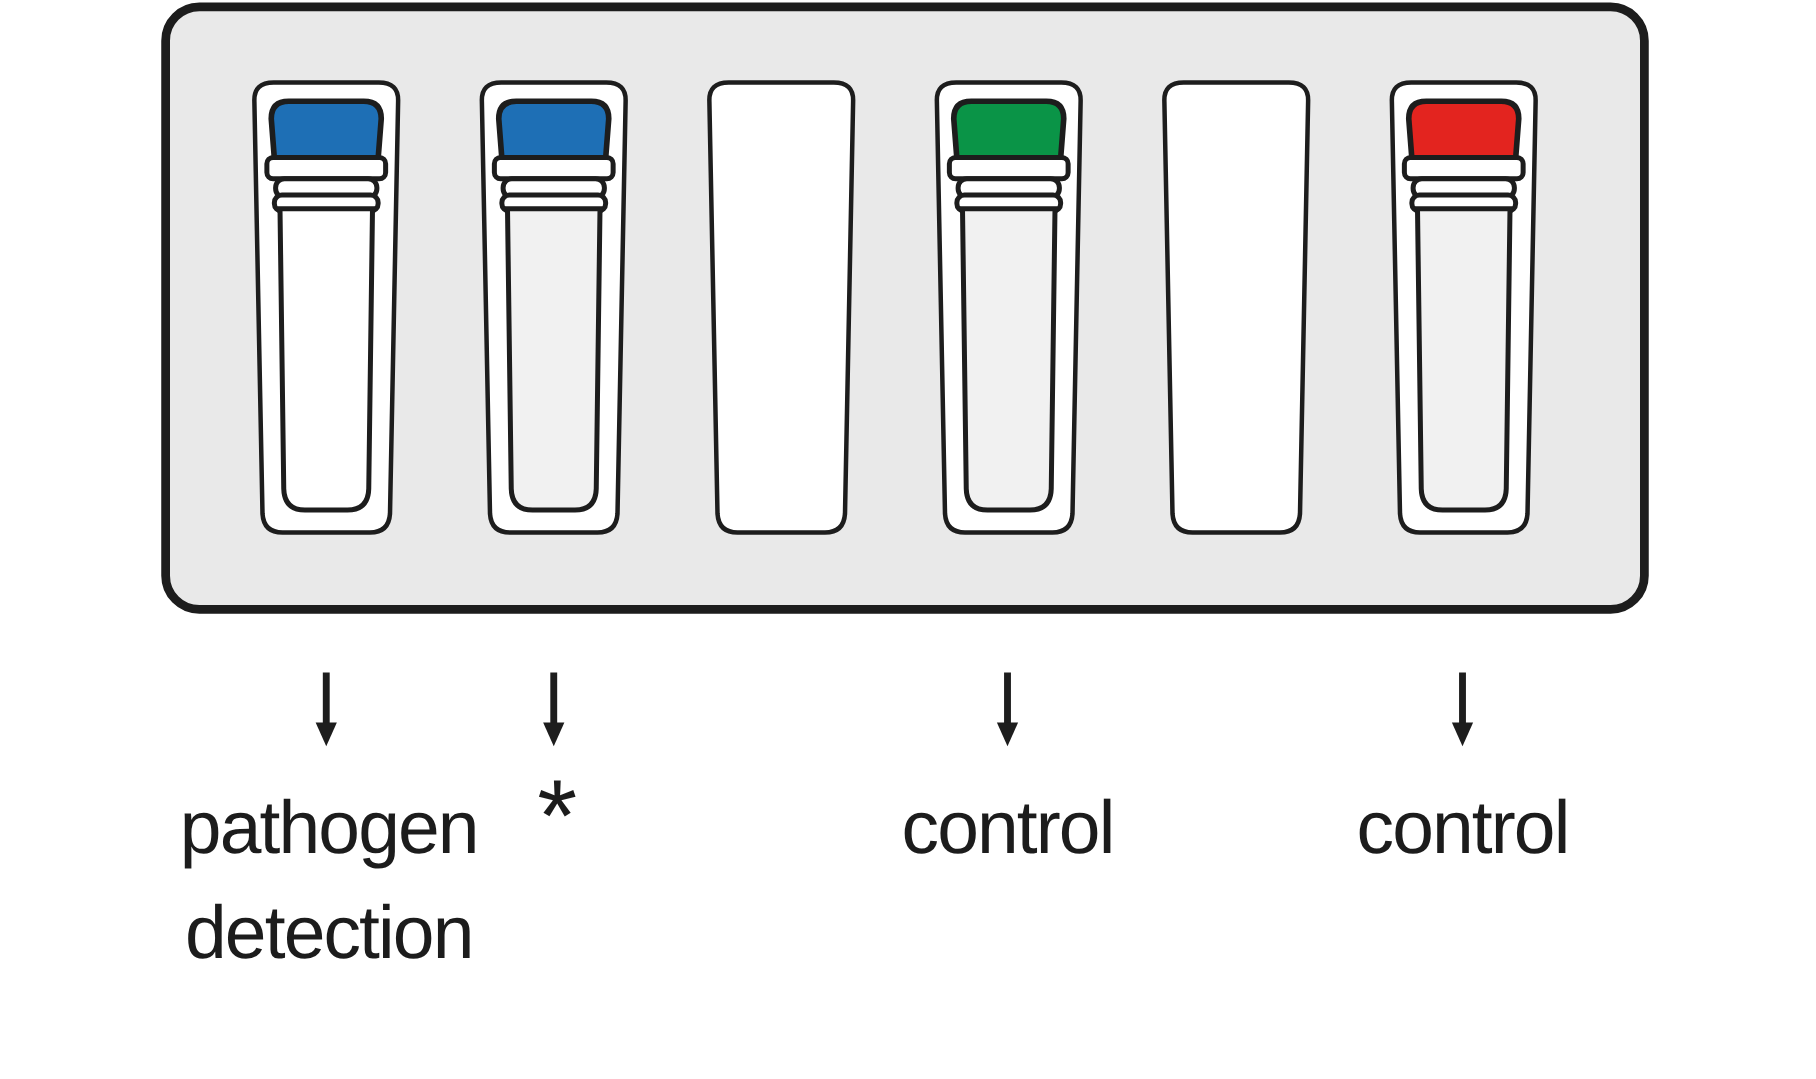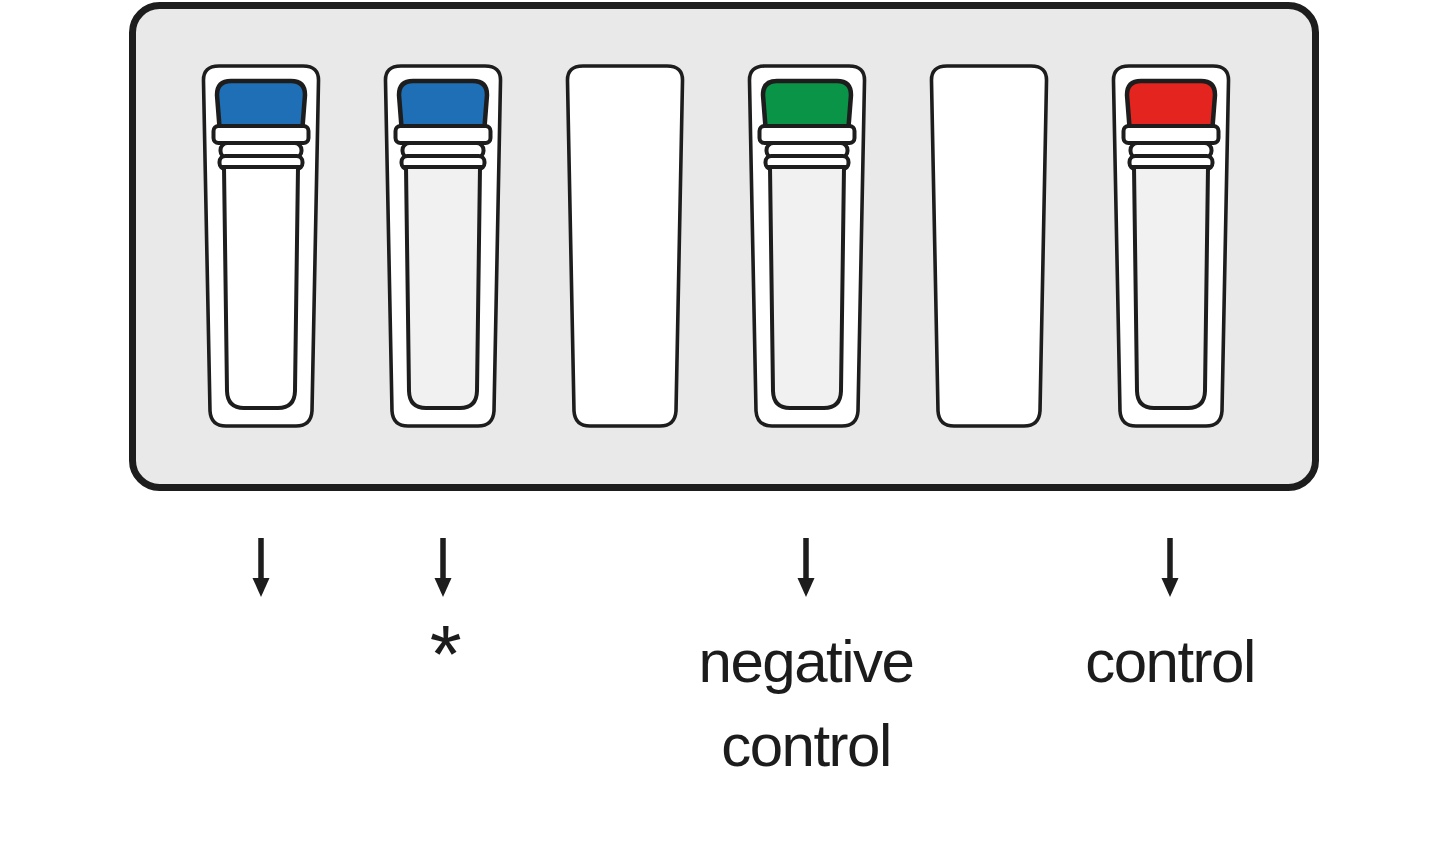--- a/index.html
+++ b/index.html
@@ -113,25 +113,28 @@
       <use href="#tubebody" fill="currentColor" stroke="#1d1d1d" stroke-width="4" color="#f1f1f1"></use>
     </g>
 
     <use href="#arrow" transform="translate(261,0)" stroke="#1d1d1d" fill="#1d1d1d"></use>
     <use href="#arrow" transform="translate(443,0)" stroke="#1d1d1d" fill="#1d1d1d"></use>
     <use href="#arrow" transform="translate(806,0)" stroke="#1d1d1d" fill="#1d1d1d"></use>
     <use href="#arrow" transform="translate(1170,0)" stroke="#1d1d1d" fill="#1d1d1d"></use>
   </svg>
 
   <div class="labels">
+    <div class="label" style="left:263px">
+      <div>pathogen</div>
+      <div>detection</div>
+    </div>
     <div class="label label--asterisk" style="left:445px">
       <div>*</div>
     </div>
     <div class="label" style="left:806px">
-      <div>negative</div>
       <div>control</div>
     </div>
     <div class="label" style="left:1170px">
       <div>control</div>
     </div>
   </div>
 
 </div>
 
 </body></html>

